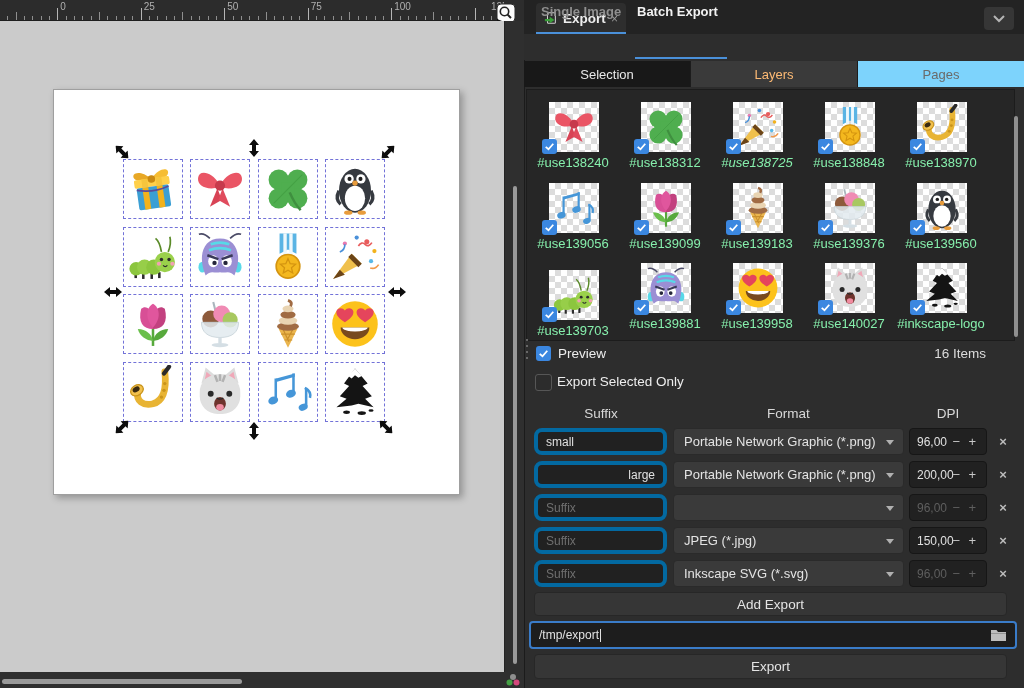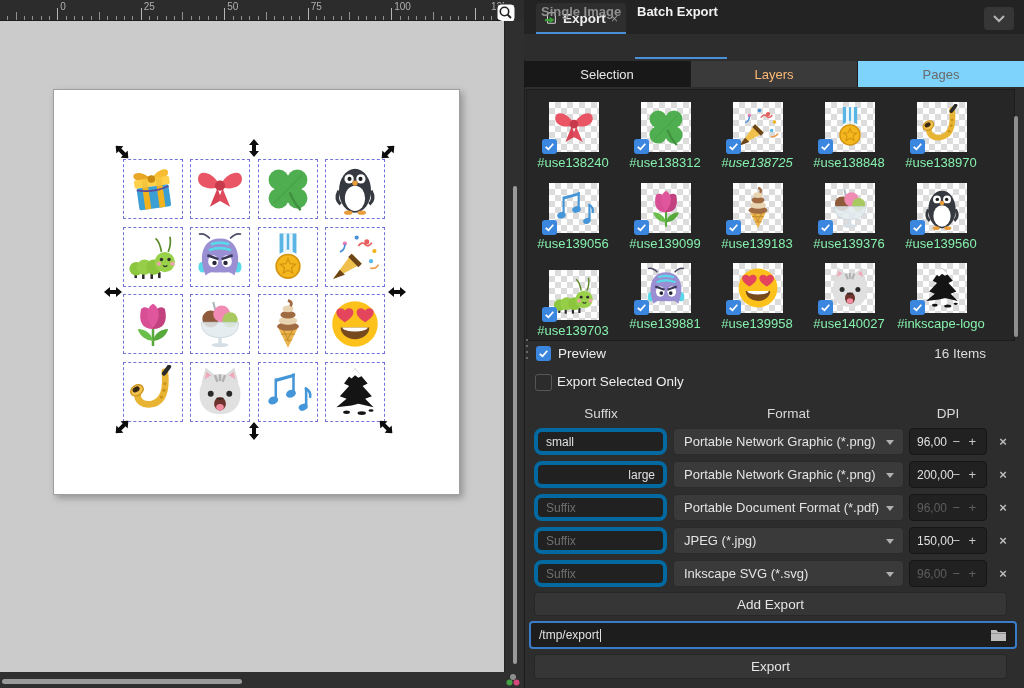--- a/index.html
+++ b/index.html
@@ -515,21 +515,20 @@
       <div class="caret"></div>
     </div>
     <div class="spin" style="top: 461px;">
       <span class="val">200,00</span>
       <span class="minus">−</span>
       <span class="plus">+</span>
     </div>
     <div class="rm" style="top: 467px;">×</div>
     <input class="sfx" placeholder="Suffix" value="" style="top: 494px;">
     <div class="sel" style="top: 494px;">
-      <span>Portable Document Format (*.pdf)</span>
       <div class="caret"></div>
     </div>
     <div class="spin disabled" style="top: 494px;">
       <span class="val">96,00</span>
       <span class="minus">−</span>
       <span class="plus">+</span>
     </div>
     <div class="rm" style="top: 500px;">×</div>
     <input class="sfx" placeholder="Suffix" value="" style="top: 527px;">
     <div class="sel" style="top: 527px;">

